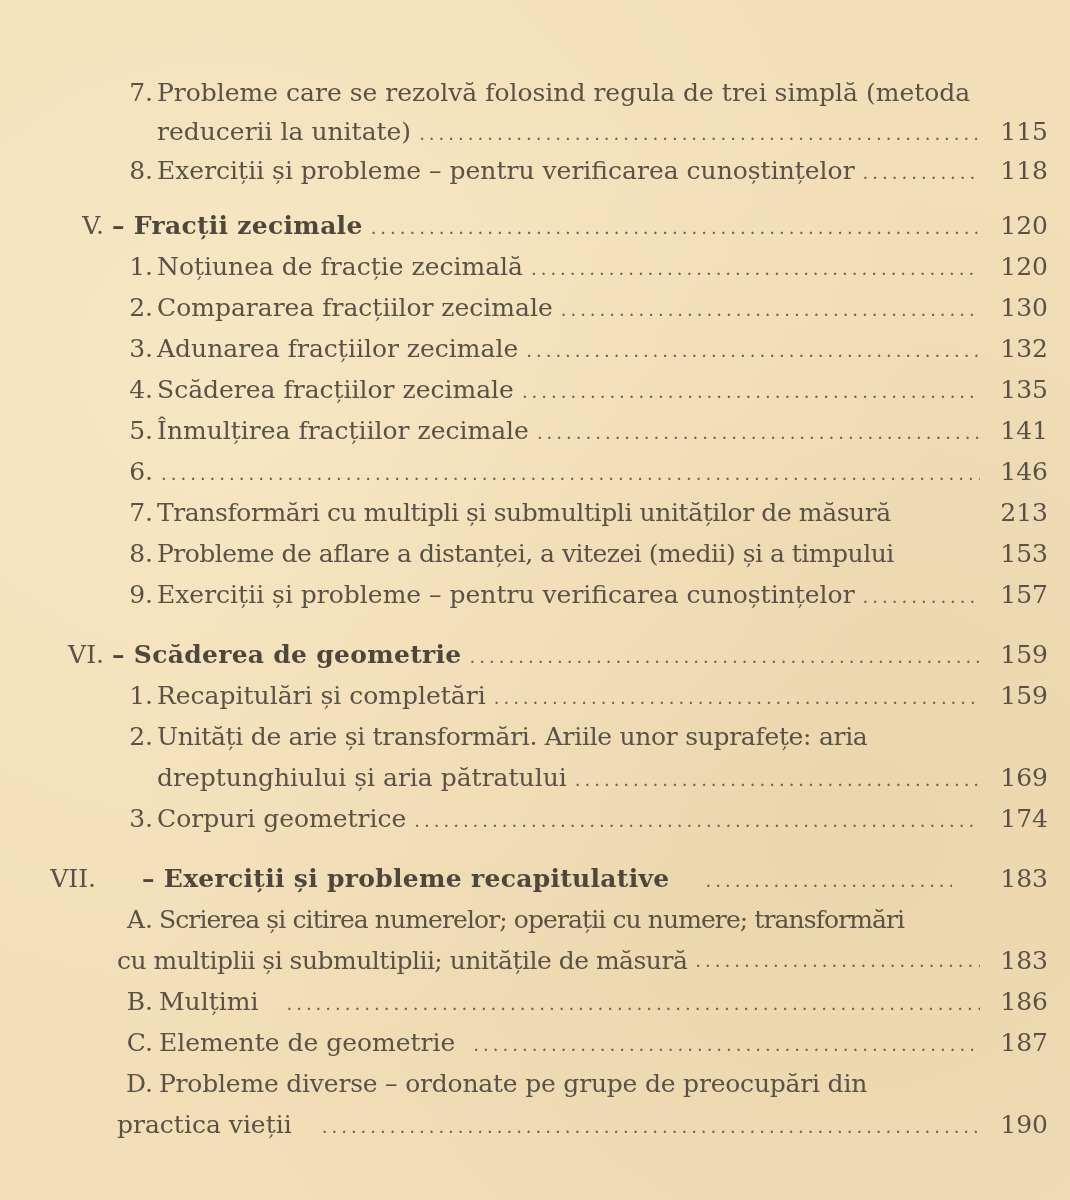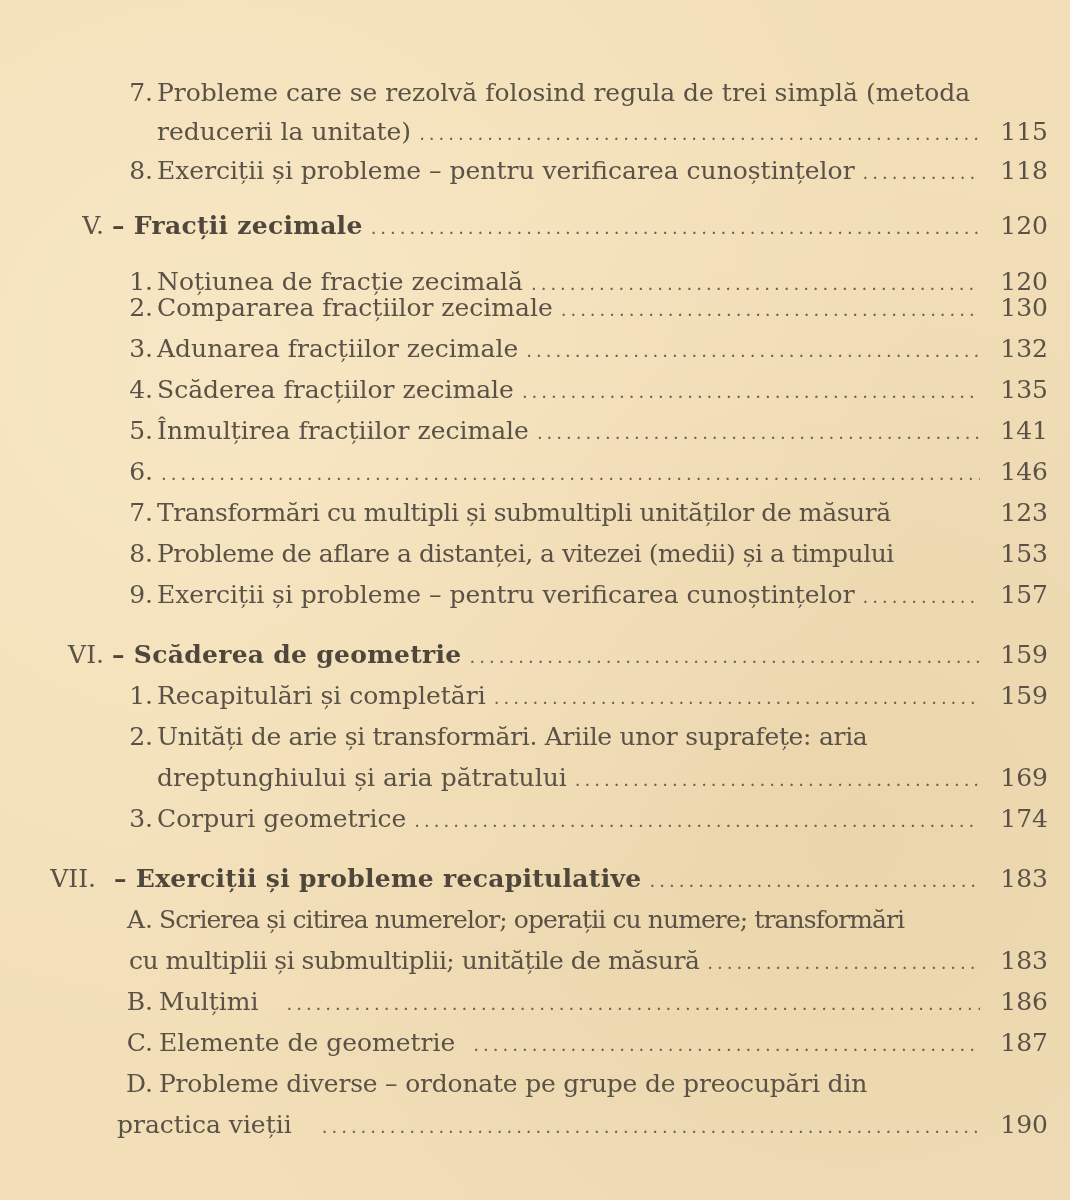--- a/index.html
+++ b/index.html
@@ -54,21 +54,21 @@
   </div>
 
   <div class="line" style="top:204px;left:64px;right:22px;">
     <span class="num" style="width:40px;">V.</span>
     <span class="text title-bold" style="margin-left:8px;">– Fracții zecimale</span>
     <span class="dots"></span>
     <span class="pg">120</span>
   </div>
   <div class="line" style="top:245px;left:117px;right:22px;">
     <span class="num" style="width:36px;">1.</span>
-    <span class="text" style="margin-left:4px;margin-top:15px;">Noțiunea de fracție zecimală</span>
+    <span class="text" style="margin-left:4px;">Noțiunea de fracție zecimală</span>
     <span class="dots"></span>
     <span class="pg">120</span>
   </div>
   <div class="line" style="top:286px;left:117px;right:22px;">
     <span class="num" style="width:36px;">2.</span>
     <span class="text" style="margin-left:4px;">Compararea fracțiilor zecimale</span>
     <span class="dots"></span>
     <span class="pg">130</span>
   </div>
   <div class="line" style="top:327px;left:117px;right:22px;">
@@ -90,21 +90,21 @@
     <span class="pg">141</span>
   </div>
   <div class="line" style="top:450px;left:117px;right:22px;">
     <span class="num" style="width:36px;">6.</span>
     <span class="dots"></span>
     <span class="pg">146</span>
   </div>
   <div class="line" style="top:491px;left:117px;right:22px;">
     <span class="num" style="width:36px;">7.</span>
     <span class="text" style="margin-left:4px;letter-spacing:-0.4px;">Transformări cu multipli și submultipli unităților de măsură</span>
-    <span class="pg" style="margin-left:auto;">123</span>
+    <span class="pg" style="margin-left:auto;">213</span>
   </div>
   <div class="line" style="top:532px;left:117px;right:22px;">
     <span class="num" style="width:36px;">8.</span>
     <span class="text" style="margin-left:4px;letter-spacing:-0.5px;">Probleme de aflare a distanței, a vitezei (medii) și a timpului</span>
     <span class="pg" style="margin-left:auto;">153</span>
   </div>
   <div class="line" style="top:573px;left:117px;right:22px;">
     <span class="num" style="width:36px;">9.</span>
     <span class="text" style="margin-left:4px;">Exerciții și probleme – pentru verificarea cunoștințelor</span>
     <span class="dots"></span>
@@ -132,31 +132,31 @@
     <span class="dots"></span>
     <span class="pg">169</span>
   </div>
   <div class="line" style="top:797px;left:117px;right:22px;">
     <span class="num" style="width:36px;">3.</span>
     <span class="text" style="margin-left:4px;">Corpuri geometrice</span>
     <span class="dots"></span>
     <span class="pg">174</span>
   </div>
 
-  <div class="line" style="top:857px;left:40px;right:22px;">
+  <div class="line" style="top:857px;left:40px;right:22px;gap:28px;">
     <span class="num" style="width:56px;">VII.</span>
     <span class="text title-bold" style="margin-left:18px;">– Exerciții și probleme recapitulative</span>
     <span class="dots"></span>
     <span class="pg">183</span>
   </div>
   <div class="line" style="top:898px;left:117px;right:22px;">
     <span class="num" style="width:36px;">A.</span>
     <span class="text" style="margin-left:6px;letter-spacing:-0.9px;">Scrierea și citirea numerelor; operații cu numere; transformări</span>
   </div>
-  <div class="line" style="top:939px;left:129px;right:22px;">
+  <div class="line" style="top:939px;left:117px;right:22px;align-items:flex-end;">
     <span class="text" style="letter-spacing:-0.5px;">cu multiplii și submultiplii; unitățile de măsură</span>
     <span class="dots"></span>
     <span class="pg">183</span>
   </div>
   <div class="line" style="top:980px;left:117px;right:22px;">
     <span class="num" style="width:36px;">B.</span>
     <span class="text" style="margin-left:6px;">Mulțimi</span>
     <span class="dots" style="margin-left:28px;"></span>
     <span class="pg">186</span>
   </div>

